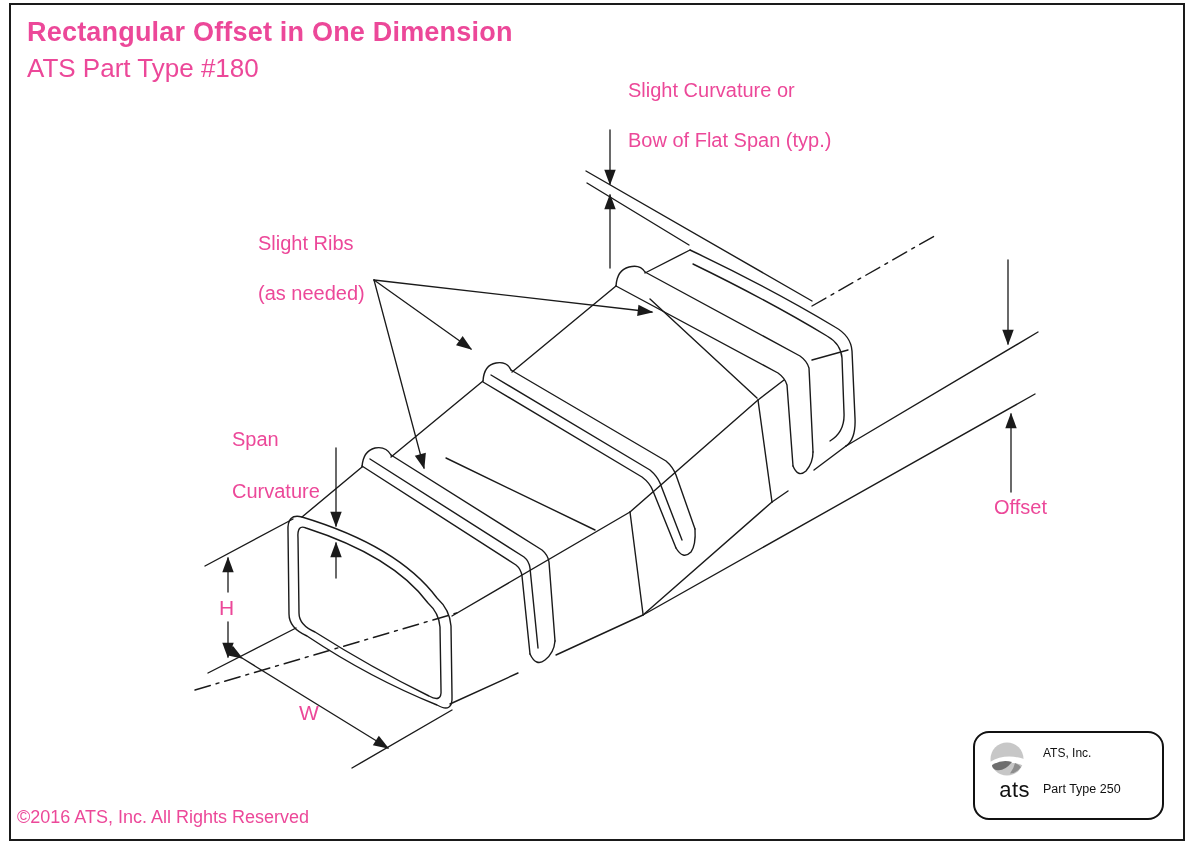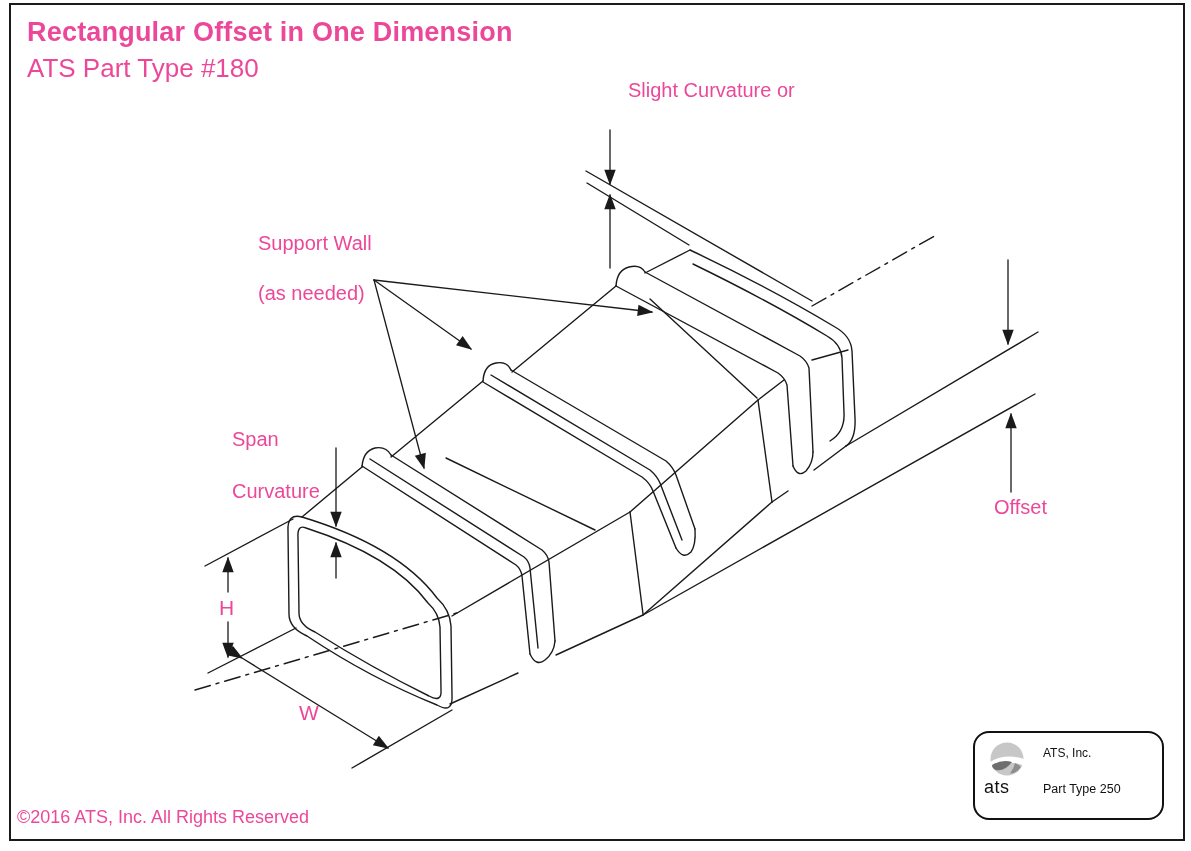--- a/index.html
+++ b/index.html
@@ -17,22 +17,22 @@
   #wall-thickness-label{left:232px;top:426px;line-height:26px;}
   #h-label{left:219px;top:595px;font-size:21px;}
   #w-label{left:299px;top:700px;font-size:21px;}
   #offset-label{left:994px;top:495px;}
   #copyright{left:17px;top:809px;font-size:18px;line-height:16px;}
   #stamp{
     position:absolute;left:973px;top:731px;width:191px;height:89px;
     border:2px solid #111;border-radius:16px;box-sizing:border-box;background:#fff;
   }
   #stamp .mark{position:absolute;left:15px;top:9px;width:34px;height:34px;}
-  #stamp .ats-word{position:absolute;left:9px;top:44px;width:46px;text-align:left;
-    font-size:18px;font-weight:500;letter-spacing:.5px;}
+  #stamp .ats-word{position:absolute;left:9px;top:44px;width:46px;text-align:right;
+    font-size:22px;font-weight:500;letter-spacing:.5px;}
   #stamp .company{position:absolute;left:68px;top:13px;font-size:12px;}
   #stamp .ptype{position:absolute;left:68px;top:49px;font-size:12.5px;}
 </style>
 </head>
 <body>
 
 <svg id="art" viewBox="0 0 1191 851">
   <defs>
     <marker id="ah" viewBox="0 0 12 10" refX="11" refY="5" markerWidth="13" markerHeight="10" orient="auto">
       <path d="M0,0.6 L12,5 L0,9.4 Z" fill="#1a1a1a"></path>
@@ -137,23 +137,23 @@
       <path d="M 374,280 L 471,349" marker-end="url(#ah)"></path>
       <path d="M 374,280 L 424,468" marker-end="url(#ah)"></path>
     </g>
   </g>
 </svg>
 
 <div id="title" class="lbl">Rectangular Offset in One Dimension</div>
 <div id="subtitle" class="lbl">ATS Part Type #180</div>
 
 <div id="bow-label" class="lbl"><span>Slight Curvature or</span><br>
-</div>
+<span>Bow of Flat Span (typ.)</span></div>
 
-<div id="support-ribs-label" class="lbl"><span>Support Wall</span><br>
+<div id="support-ribs-label" class="lbl"><span>Slight Ribs</span><br>
 <span>(as needed)</span></div>
 
 <div id="wall-thickness-label" class="lbl"><span>Span</span><br>
 <span>Curvature</span></div>
 
 <div id="h-label" class="lbl">H</div>
 <div id="w-label" class="lbl">W</div>
 <div id="offset-label" class="lbl">Offset</div>
 
 <div id="copyright" class="lbl">©2016 ATS, Inc. All Rights Reserved</div>

